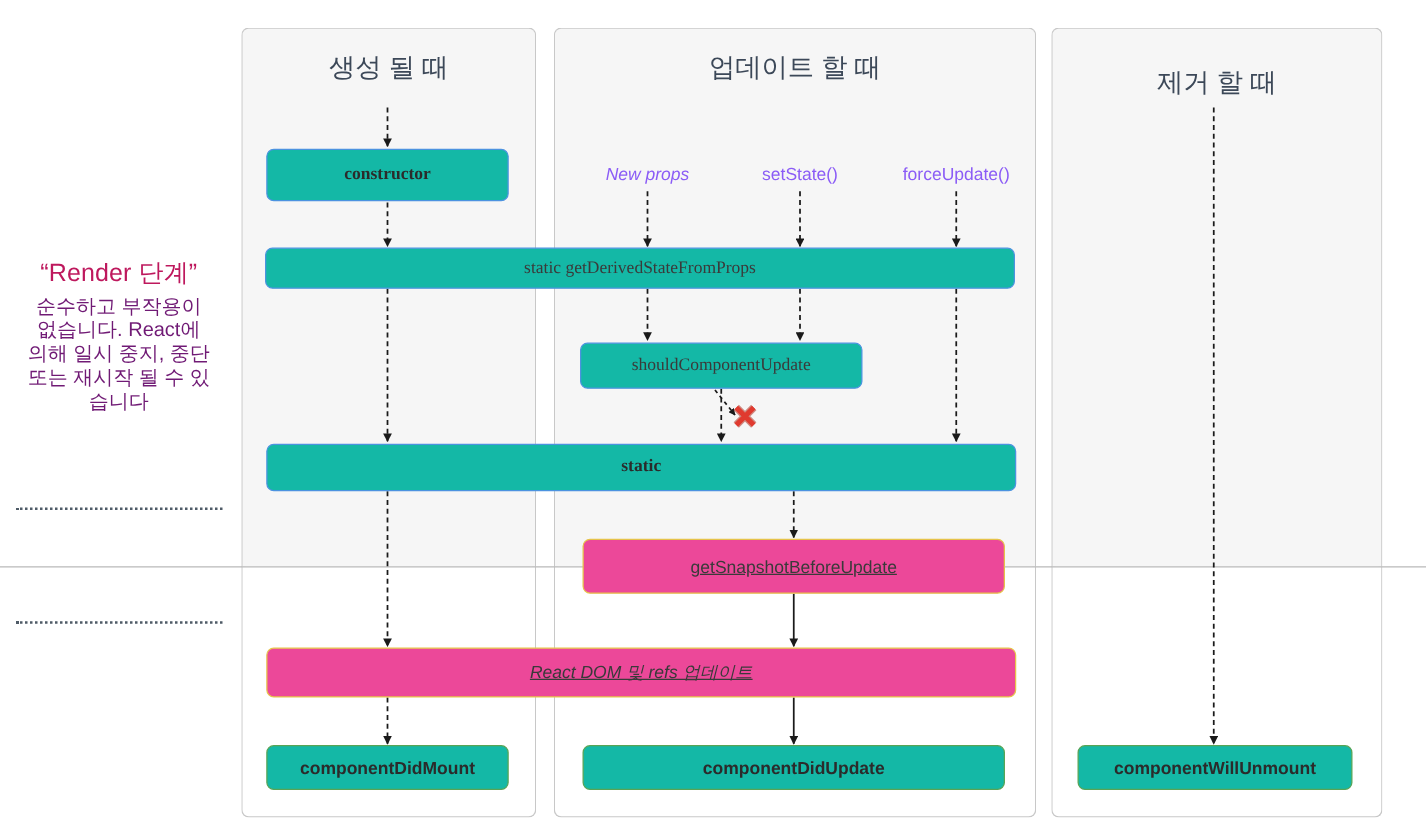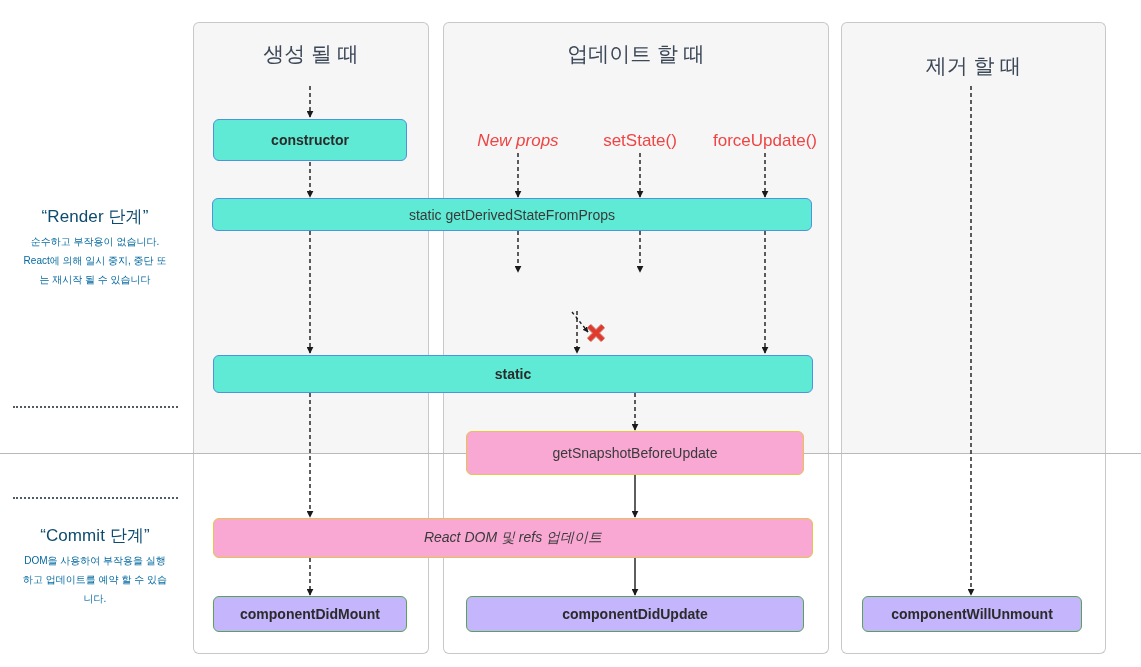--- a/index.html
+++ b/index.html
@@ -16,25 +16,25 @@
   .phase-rule{
     position:absolute;left:0;width:1141px;height:0;
     border-top:1px solid #b9b9b9;
     z-index:1;
   }
 
   
   .label-col{position:absolute;left:0;top:0;width:190px;height:667px;z-index:4;}
   .phase-block{position:absolute;left:0;width:190px;text-align:center;}
   .phase-title{
-    font-size:17px;color:#0c4a6e;letter-spacing:.1px;
+    font-size:20px;color:#be185d;letter-spacing:.1px;
     margin-bottom:4px;white-space:nowrap;
   }
   .phase-desc{
-    font-size:10px;color:#0369a1;line-height:19px;
+    font-size:16px;color:#701a75;line-height:19px;
     padding:0 22px;
   }
   .dotted-sep{
     position:absolute;left:13px;width:165px;height:0;
     border-top:2px dotted #4f5b67;
   }
   .panel-top{
     position:absolute;background:#f6f6f6;border:1px solid #c8c8c8;
     border-bottom:none;border-radius:6px 6px 0 0;z-index:0;
   }
@@ -47,29 +47,29 @@
     z-index:3;white-space:nowrap;
   }
 
   
   .node{
     position:absolute;border-radius:6px;border:1px solid #888;
     display:flex;align-items:center;justify-content:center;
     font-size:14px;color:#3a3a3a;z-index:3;box-sizing:border-box;
     text-align:center;
   }
-  .node.blue{background:#5eead4;border-color:#4c93e0;}
-  .node.yellow{background:#f9a8d4;border-color:#e6c34a;}
-  .node.green{background:#c4b5fd;border-color:#58a455;}
+  .node.blue{background:#14b8a6;border-color:#4c93e0;font-family:Liberation Serif, serif;}
+  .node.yellow{background:#ec4899;border-color:#e6c34a;text-decoration:underline;}
+  .node.green{background:#14b8a6;border-color:#58a455;}
   .node.bold{font-weight:bold;color:#2b2b2b;}
   .node.italic{font-style:italic;}
 
   
   .trigger{
-    position:absolute;font-size:17px;color:#ef4444;
+    position:absolute;font-size:14px;color:#8b5cf6;
     text-align:center;white-space:nowrap;z-index:3;
   }
   .trigger.italic{font-style:italic;}
 
   
   #wires{position:absolute;left:0;top:0;width:1141px;height:667px;z-index:2;
          pointer-events:none;}
 
   
   .xmark{position:absolute;z-index:3;}
@@ -98,24 +98,20 @@
     <div class="phase-block" style="top:205px;">
       <div class="phase-title">“Render 단계”</div>
       <div class="phase-desc">순수하고 부작용이 없습니다. React에 의해 일시 중지, 중단 또는 재시작 될 수 있습니다</div>
     </div>
 
     <div class="dotted-sep" style="top:406px;"></div>
 
 
     <div class="dotted-sep" style="top:497px;"></div>
 
-    <div class="phase-block" style="top:524px;">
-      <div class="phase-title">“Commit 단계”</div>
-      <div class="phase-desc">DOM을 사용하여 부작용을 실행하고 업데이트를 예약 할 수 있습니다.</div>
-    </div>
 
   </div>
 
   <svg id="wires" viewBox="0 0 1141 667" width="1141" height="667">
     <defs>
       <marker id="ah" viewBox="0 0 10 10" refX="9" refY="5" markerWidth="5" markerHeight="5" orient="auto-start-reverse">
         <path d="M 0 0 L 10 5 L 0 10 z" fill="#1a1a1a"></path>
       </marker>
       <marker id="ah-sm" viewBox="0 0 10 10" refX="9" refY="5" markerWidth="4" markerHeight="4" orient="auto-start-reverse">
         <path d="M 0 0 L 10 5 L 0 10 z" fill="#1a1a1a"></path>
@@ -160,20 +156,21 @@
   </div>
 
   <div class="trigger italic" style="left:458px;top:131px;width:120px;">New props</div>
   <div class="trigger" style="left:580px;top:131px;width:120px;">setState()</div>
   <div class="trigger" style="left:705px;top:131px;width:120px;">forceUpdate()</div>
 
   <div class="node blue bold" style="left:213px;top:119px;width:194px;height:42px;">constructor</div>
 
   <div class="node blue" style="left:212px;top:198px;width:600px;height:33px;">static getDerivedStateFromProps</div>
 
+  <div class="node blue" style="left:464px;top:274px;width:226px;height:37px;">shouldComponentUpdate</div>
 
   <div class="node blue bold" style="left:213px;top:355px;width:600px;height:38px;">static</div>
 
   <div class="node yellow" style="left:466px;top:431px;width:338px;height:44px;">getSnapshotBeforeUpdate</div>
 
   <div class="node yellow italic" style="left:213px;top:518px;width:600px;height:40px;">React DOM 및 refs 업데이트</div>
 
   <div class="node green bold" style="left:213px;top:596px;width:194px;height:36px;">componentDidMount</div>
 
   <div class="node green bold" style="left:466px;top:596px;width:338px;height:36px;">componentDidUpdate</div>

